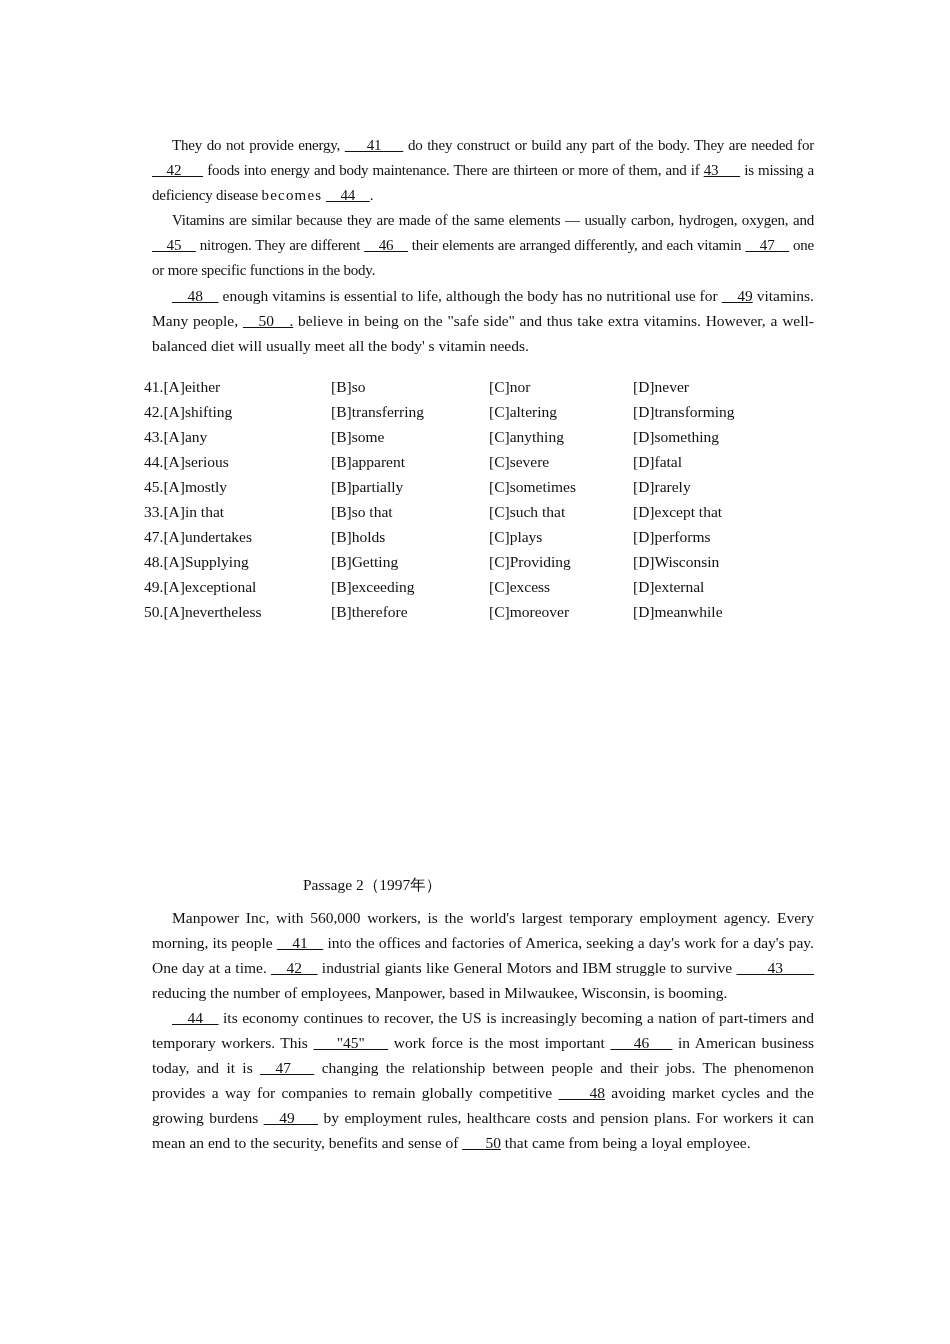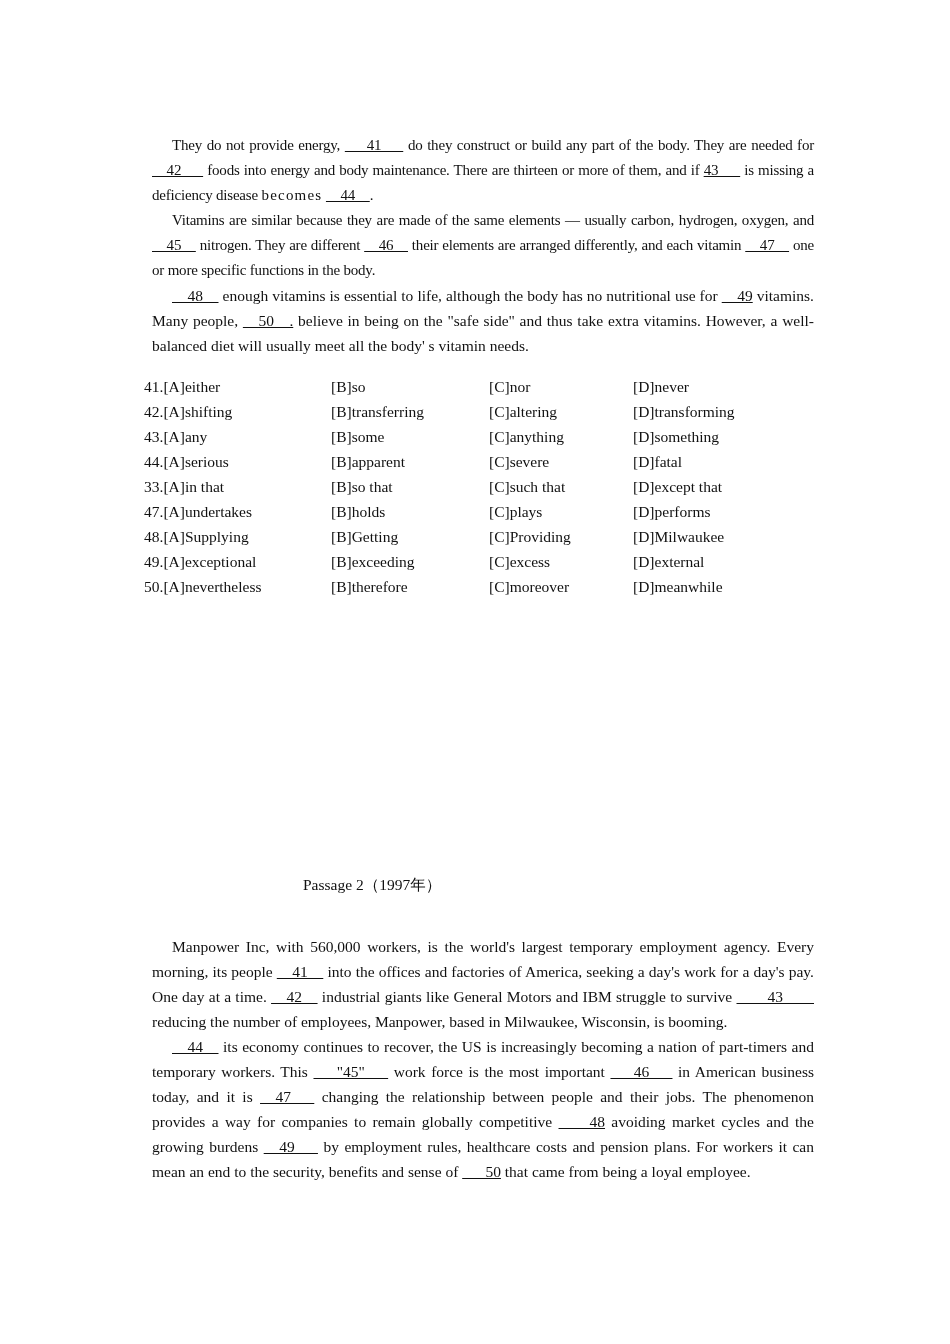--- a/index.html
+++ b/index.html
@@ -72,49 +72,55 @@
     <span class="c2">[C]anything</span>
     <span class="c3">[D]something</span>
   </div>
   <div class="opt-row">
     <span class="c0">44.[A]serious</span>
     <span class="c1">[B]apparent</span>
     <span class="c2">[C]severe</span>
     <span class="c3">[D]fatal</span>
   </div>
   <div class="opt-row">
+    <span class="c0">45.[A]mostly</span>
+    <span class="c1">[B]partially</span>
+    <span class="c2">[C]sometimes</span>
+    <span class="c3">[D]rarely</span>
+  </div>
+  <div class="opt-row">
     <span class="c0">33.[A]in that</span>
     <span class="c1">[B]so that</span>
     <span class="c2">[C]such that</span>
     <span class="c3">[D]except that</span>
   </div>
   <div class="opt-row">
     <span class="c0">47.[A]undertakes</span>
     <span class="c1">[B]holds</span>
     <span class="c2">[C]plays</span>
     <span class="c3">[D]performs</span>
   </div>
   <div class="opt-row">
     <span class="c0">48.[A]Supplying</span>
     <span class="c1">[B]Getting</span>
     <span class="c2">[C]Providing</span>
-    <span class="c3">[D]Milwaukee</span>
+    <span class="c3">[D]Wisconsin</span>
   </div>
   <div class="opt-row">
     <span class="c0">49.[A]exceptional</span>
     <span class="c1">[B]exceeding</span>
     <span class="c2">[C]excess</span>
     <span class="c3">[D]external</span>
   </div>
   <div class="opt-row">
     <span class="c0">50.[A]nevertheless</span>
     <span class="c1">[B]therefore</span>
     <span class="c2">[C]moreover</span>
     <span class="c3">[D]meanwhile</span>
   </div>
 </div>
 
 <div class="title">Passage 2（1997年）</div>
 
-<div class="para" style="top:926px;">
+<div class="para" style="top:897px;">
   <p><span>Manpower Inc, with 560,000 workers, is the world's largest temporary employment agency. Every morning, its people </span><span class="blank">  41  </span><span> into the offices and factories of America, seeking a day's work for a day's pay. One day at a time. </span><span class="blank">  42  </span><span> industrial giants like General Motors and IBM struggle to survive </span><span class="blank">    43    </span><span> reducing the number of employees, Manpower, based in Milwaukee, Wisconsin, is booming.</span></p>
   <p><span class="blank">  44  </span><span> its economy continues to recover, the US is increasingly becoming a nation of part-timers and temporary workers. This </span><span class="blank">   "45"   </span><span> work force is the most important </span><span class="blank">   46   </span><span> in American business today, and it is </span><span class="blank">  47   </span><span> changing the relationship between people and their jobs. The phenomenon provides a way for companies to remain globally competitive </span><span class="blank">    48</span><span> avoiding market cycles and the growing burdens </span><span class="blank">  49   </span><span> by employment rules, healthcare costs and pension plans. For workers it can mean an end to the security, benefits and sense of </span><span class="blank">   50</span><span> that came from being a loyal employee.</span></p>
 </div>
 
 </body></html>

